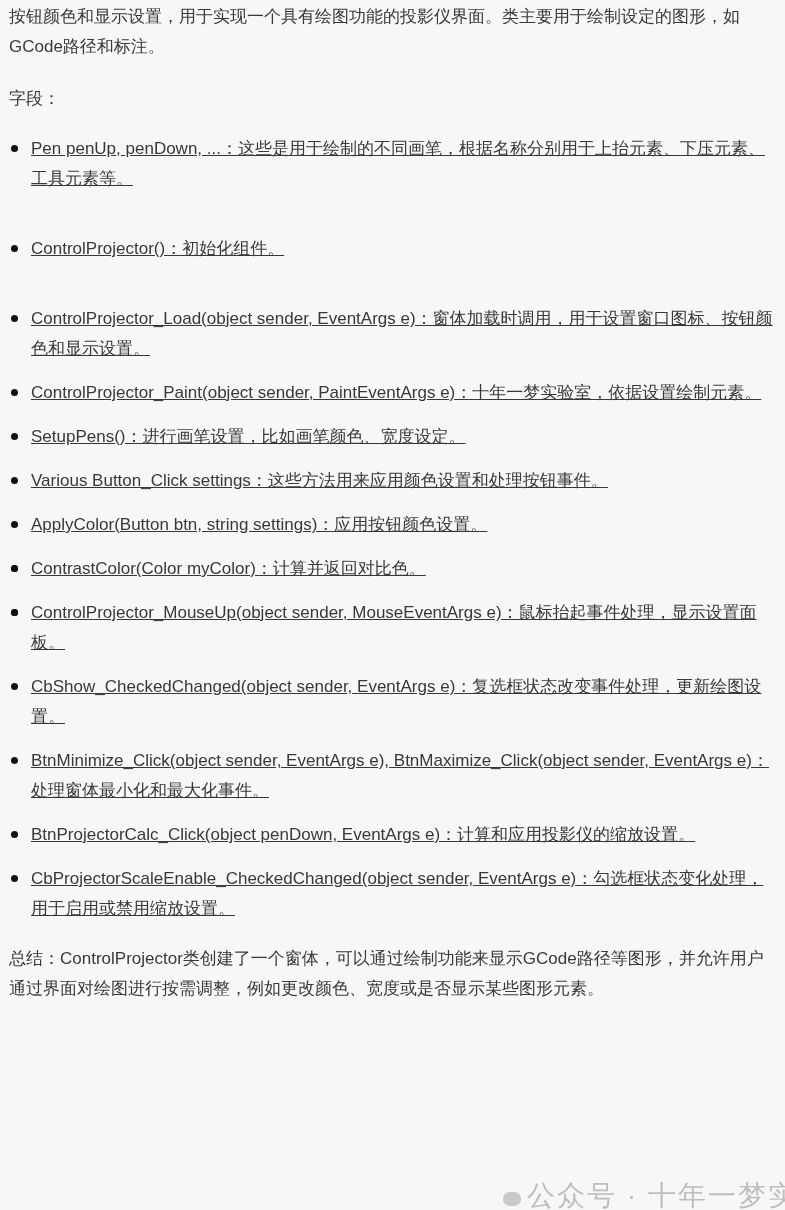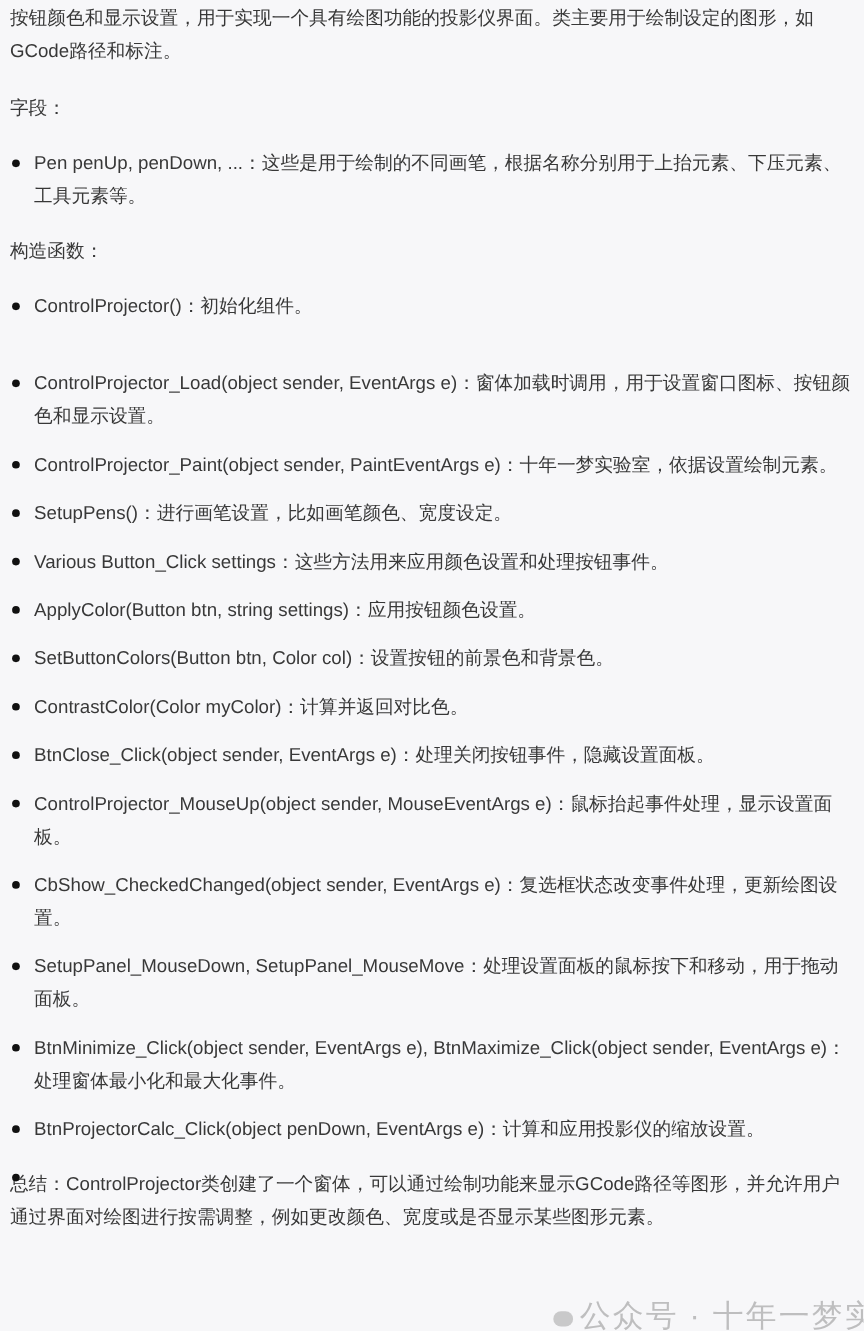--- a/index.html
+++ b/index.html
@@ -9,21 +9,21 @@
     color: #383838;
     font-family: "Liberation Sans", "DejaVu Sans", sans-serif;
     font-size: 17px;
     line-height: 30px;
     position: relative;
   }
   .doc { position: absolute; left: 9px; top: 2px; width: 770px; }
   .p { margin: 0; }
   .gap { height: 22px; }
   .gap-sm { height: 20px; }
-  ul { list-style: none; margin: 0; padding: 0; }
+  ul { list-style: none; margin: 0; padding: 0; text-decoration: underline; }
   li { position: relative; padding-left: 22px; margin: 0 0 14px 0; }
   li .bullet {
     position: absolute; left: 2px; top: 11px;
     width: 7px; height: 7px; border-radius: 50%; background: #111;
   }
   .watermark {
     position: absolute; left: 503px; top: 1164px;
     color: rgba(160,160,160,0.65); font-size: 28px; line-height: 24px;
     letter-spacing: 2px; white-space: nowrap; margin-top: 20px;
   }
@@ -39,43 +39,41 @@
   <p class="p">按钮颜色和显示设置，用于实现一个具有绘图功能的投影仪界面。类主要用于绘制设定的图形，如GCode路径和标注。</p>
 
   <div class="gap"></div>
   <p class="p">字段：</p>
   <div class="gap-sm"></div>
   <ul>
     <li><span class="bullet"></span><span>Pen penUp, penDown, ...：这些是用于绘制的不同画笔，根据名称分别用于上抬元素、下压元素、工具元素等。</span></li>
   </ul>
 
   <div class="gap" style="height:6px"></div>
-  <p class="p">构造函数：</p>
   <div class="gap-sm"></div>
   <ul>
     <li><span class="bullet"></span><span>ControlProjector()：初始化组件。</span></li>
   </ul>
 
   <div class="gap" style="height:6px"></div>
   <div class="gap-sm"></div>
   <ul>
     <li><span class="bullet"></span><span>ControlProjector_Load(object sender, EventArgs e)：窗体加载时调用，用于设置窗口图标、按钮颜色和显示设置。</span></li>
     <li><span class="bullet"></span><span>ControlProjector_Paint(object sender, PaintEventArgs e)：十年一梦实验室，依据设置绘制元素。</span></li>
     <li><span class="bullet"></span><span>SetupPens()：进行画笔设置，比如画笔颜色、宽度设定。</span></li>
     <li><span class="bullet"></span><span>Various Button_Click settings：这些方法用来应用颜色设置和处理按钮事件。</span></li>
     <li><span class="bullet"></span><span>ApplyColor(Button btn, string settings)：应用按钮颜色设置。</span></li>
-    <li><span class="bullet"></span><span>SetButtonColors(Button btn, Color col)：设置按钮的前景色和背景色。</span></li>
+    <li><span class="bullet"></span></li>
     <li><span class="bullet"></span><span>ContrastColor(Color myColor)：计算并返回对比色。</span></li>
-    <li><span class="bullet"></span><span>BtnClose_Click(object sender, EventArgs e)：处理关闭按钮事件，隐藏设置面板。</span></li>
+    <li><span class="bullet"></span></li>
     <li><span class="bullet"></span><span>ControlProjector_MouseUp(object sender, MouseEventArgs e)：鼠标抬起事件处理，显示设置面板。</span></li>
     <li><span class="bullet"></span><span>CbShow_CheckedChanged(object sender, EventArgs e)：复选框状态改变事件处理，更新绘图设置。</span></li>
-    <li><span class="bullet"></span><span>SetupPanel_MouseDown, SetupPanel_MouseMove：处理设置面板的鼠标按下和移动，用于拖动面板。</span></li>
     <li><span class="bullet"></span><span>BtnMinimize_Click(object sender, EventArgs e), BtnMaximize_Click(object sender, EventArgs e)：处理窗体最小化和最大化事件。</span></li>
     <li><span class="bullet"></span><span>BtnProjectorCalc_Click(object penDown, EventArgs e)：计算和应用投影仪的缩放设置。</span></li>
-    <li><span class="bullet"></span></li>
+    <li><span class="bullet"></span><span>CbProjectorScaleEnable_CheckedChanged(object sender, EventArgs e)：勾选框状态变化处理，用于启用或禁用缩放设置。</span></li>
   </ul>
 
   <div class="gap" style="height:6px"></div>
   <p class="p">总结：ControlProjector类创建了一个窗体，可以通过绘制功能来显示GCode路径等图形，并允许用户通过界面对绘图进行按需调整，例如更改颜色、宽度或是否显示某些图形元素。</p>
 </div>
 
 <div class="watermark">
   <span class="wm-icon"></span><span>公众号 · 十年一梦实验室</span>
 </div>
 

